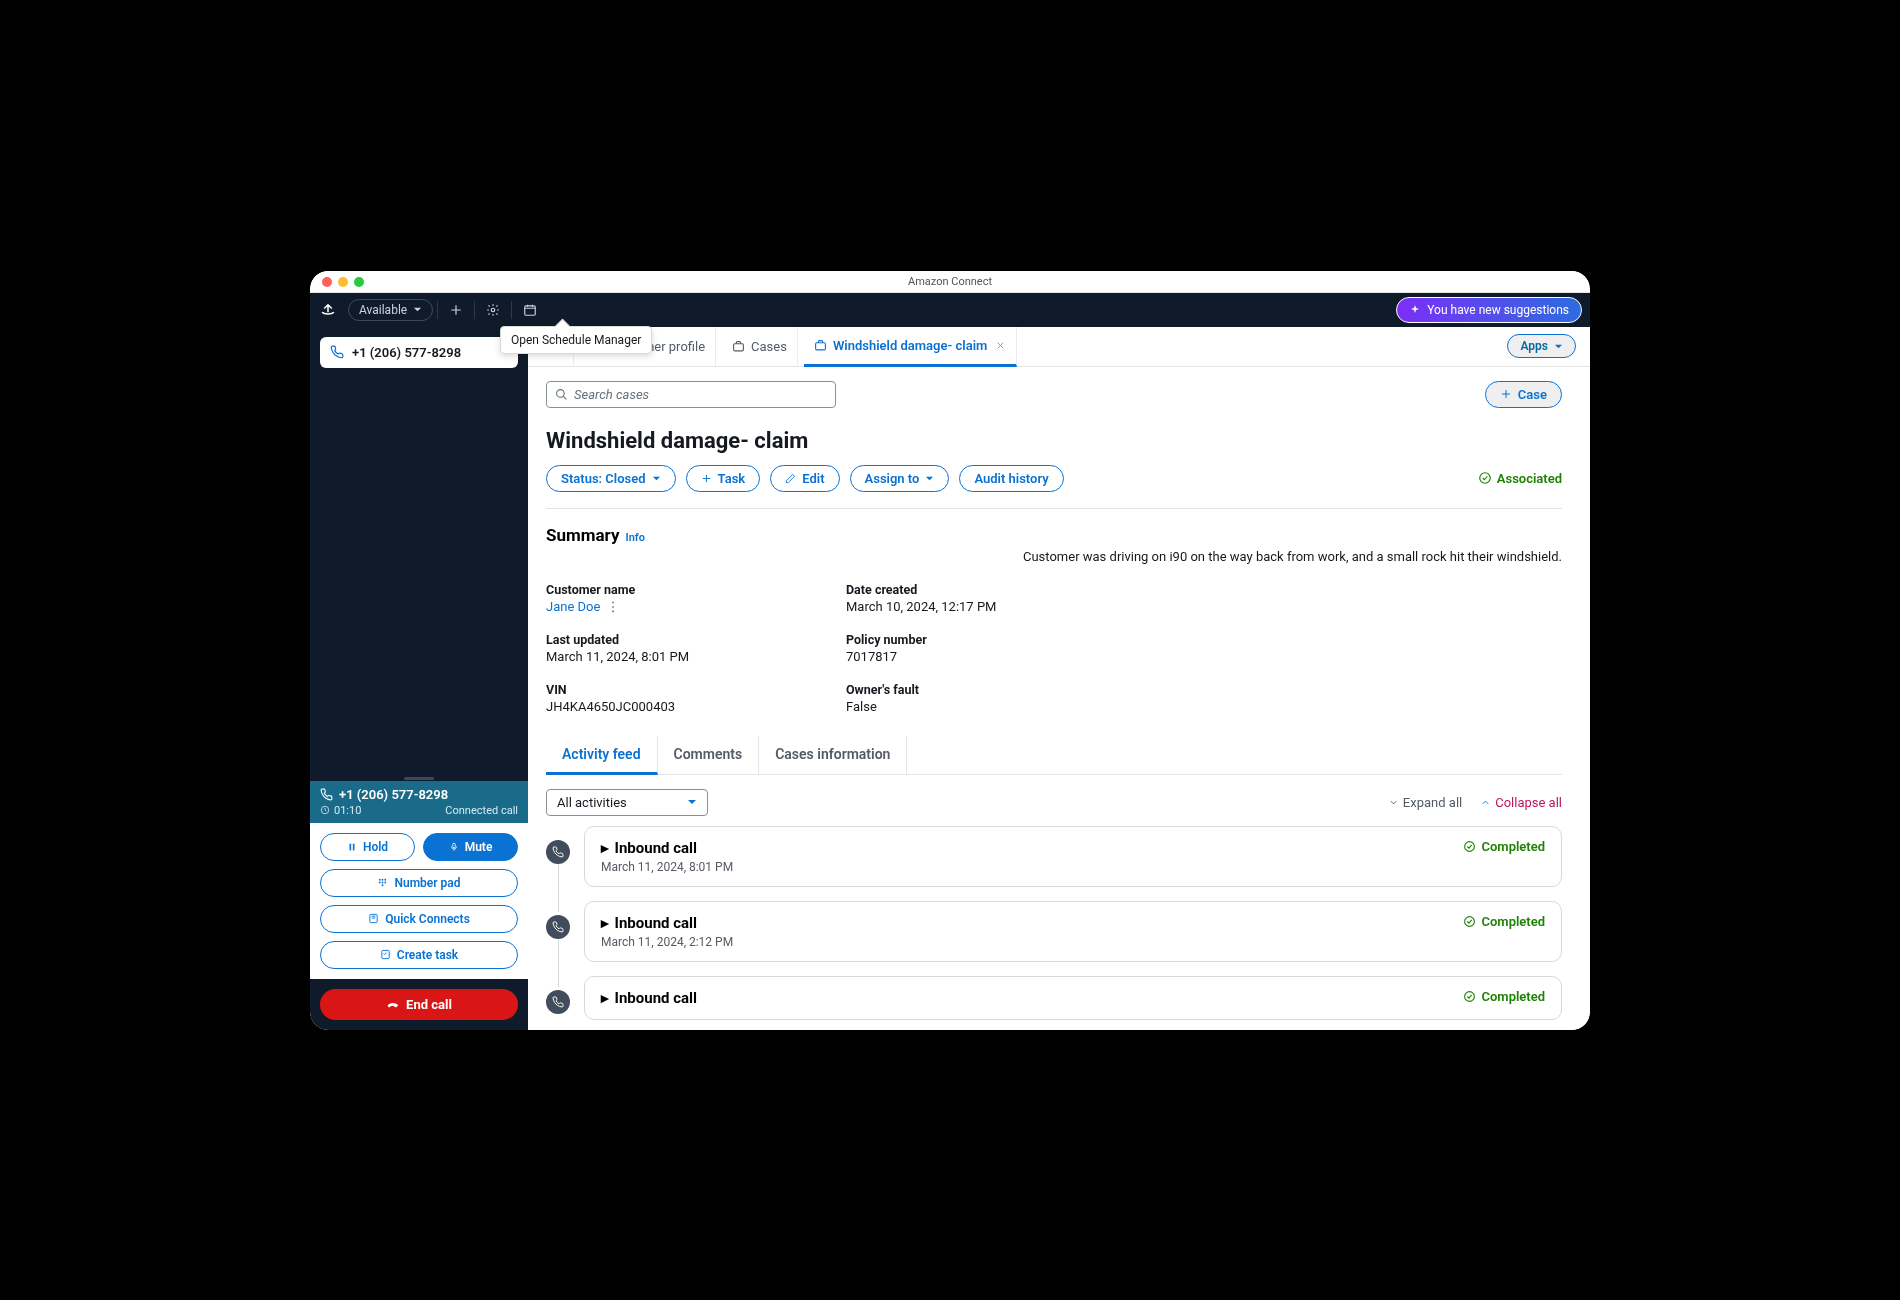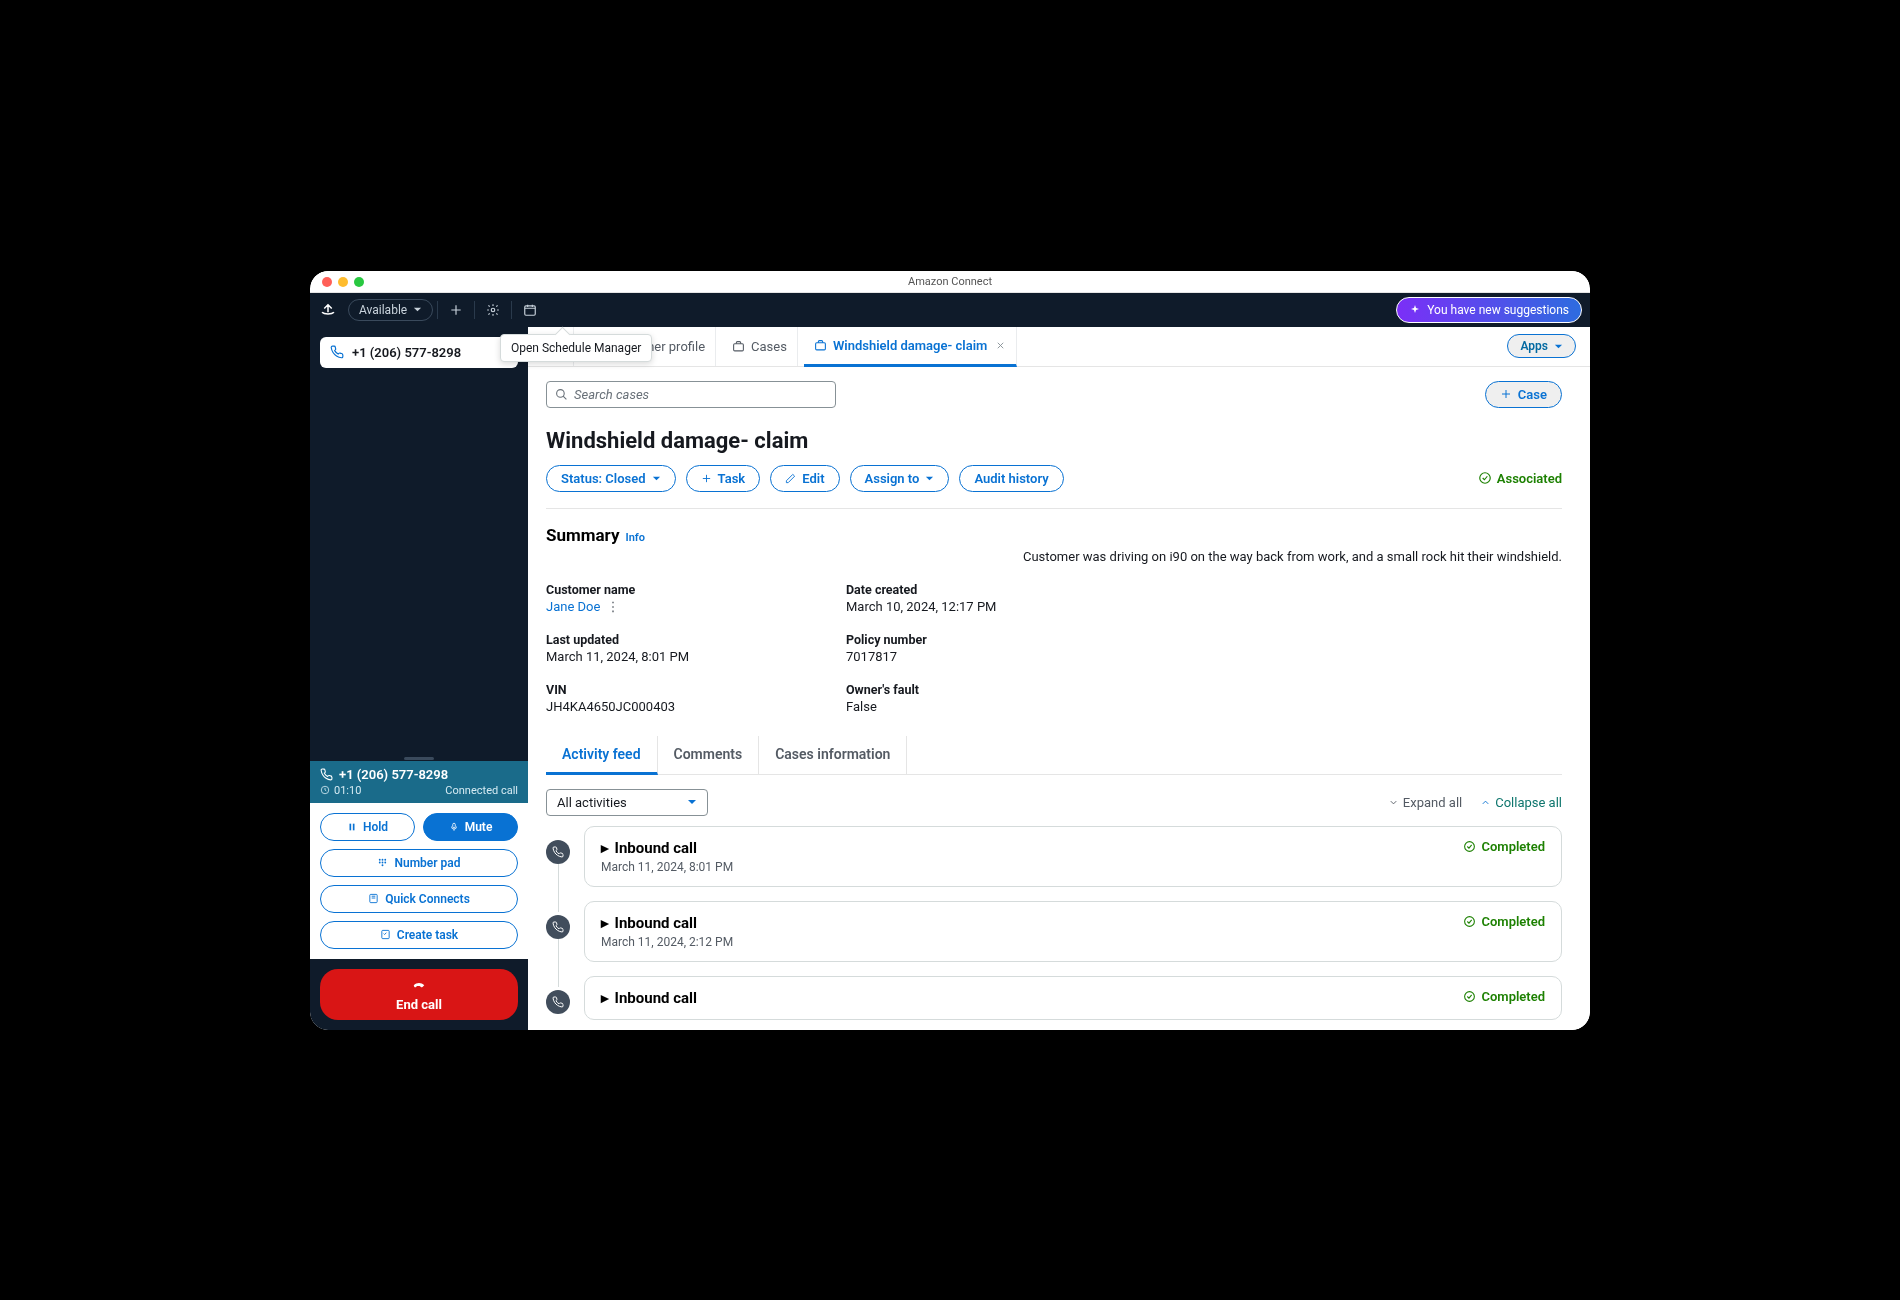--- a/index.html
+++ b/index.html
@@ -12,37 +12,37 @@
 .tl-red{background:#ff5f57;} .tl-yellow{background:#febc2e;} .tl-green{background:#28c840;}
 .titlebar-title{ width:100%; text-align:center; font-size:11px; color:#555; }
 
 .topbar { height:34px; background:#0f1b2a; display:flex; align-items:center; padding:0 8px; color:#fff; position:relative; }
 .topbar .logo { width:20px; height:20px; margin-right:10px; display:flex; align-items:center;justify-content:center;}
 .status-pill { border:1px solid #3a4a5c; border-radius:14px; padding:3px 10px; font-size:12px; color:#c8d2db; display:flex; align-items:center; gap:6px;}
 .topbar .ic { width:28px; display:flex; align-items:center; justify-content:center; color:#c8d2db; }
 .divider-v { width:1px; height:18px; background:#2a3a4c; margin:0 4px;}
 .suggestions-btn { margin-left:auto; background:linear-gradient(90deg,#7b2ff7,#2d6cdf); border:1px solid #fff; color:#fff; border-radius:16px; padding:5px 12px; font-size:12px; display:flex; align-items:center; gap:6px;}
 
-.tooltip { position:absolute; left:190px; top:63px; background:#fff; border:1px solid #d5dbdb; border-radius:4px; padding:6px 10px; font-size:12px; color:#16191f; box-shadow:0 2px 6px rgba(0,0,0,.15); z-index:10;}
+.tooltip { position:absolute; left:190px; top:55px; background:#fff; border:1px solid #d5dbdb; border-radius:4px; padding:6px 10px; font-size:12px; color:#16191f; box-shadow:0 2px 6px rgba(0,0,0,.15); z-index:10;}
 .tooltip::before{ content:""; position:absolute; top:-6px; left:56px; width:10px; height:10px; background:#fff; border-left:1px solid #d5dbdb; border-top:1px solid #d5dbdb; transform:rotate(45deg);}
 
 .body-area { display:flex; height:calc(100% - 56px); }
 .leftcol { width:218px; background:#0f1b2a; display:flex; flex-direction:column; }
 .phone-chip { background:#fff; margin:10px; border-radius:6px; padding:8px 10px; display:flex; align-items:center; gap:8px; color:#16191f; font-weight:600; font-size:13px;}
 .phone-chip svg{ color:#0972d3;}
 .leftspacer{ flex:1; }
 .call-card-header{ background:#1a6b8a; color:#fff; padding:6px 10px;}
 .cc-row1{ display:flex; align-items:center; gap:6px; font-weight:600; font-size:13px;}
 .cc-row2{ display:flex; justify-content:space-between; font-size:11px; margin-top:2px; color:#d4eaf2;}
 .call-controls{ background:#fff; padding:10px; display:flex; flex-direction:column; gap:8px;}
 .btn-row{display:flex; gap:8px;}
 .btn { border:1px solid #0972d3; color:#0972d3; background:#fff; border-radius:18px; padding:6px 0; font-size:12px; font-weight:600; display:flex; align-items:center; justify-content:center; gap:6px; flex:1; cursor:pointer;}
 .btn.primary{ background:#0972d3; color:#fff;}
 .btn.full{ width:100%; }
-.end-call{ background:#d91515; border:none; color:#fff; border-radius:18px; padding:8px 0; font-weight:700; font-size:13px; display:flex; align-items:center; justify-content:center; gap:6px; margin:10px; cursor:pointer;flex-direction:column;}
+.end-call{ background:#d91515; border:none; color:#fff; border-radius:18px; padding:8px 0; font-weight:700; font-size:13px; display:flex; align-items:center; justify-content:center; gap:6px; margin:10px; cursor:pointer;}
 
 .main { flex:1; background:#fff; overflow:auto; border-top-left-radius:6px;}
 .tabbar{ display:flex; align-items:center; height:40px; border-bottom:1px solid #e5e5e5; padding:0 14px; gap:6px;}
 .tab{ display:flex; align-items:center; gap:6px; padding:0 10px; height:40px; font-size:13px; color:#545b64; border-right:1px solid #eaecee; cursor:pointer;}
 .tab.icon-only{ padding:0 8px;}
 .tab.active{ color:#0972d3; border-bottom:3px solid #0972d3; margin-bottom:-1px; font-weight:600;}
 .tab .close{ color:#879196; margin-left:2px;}
 .apps-btn{ margin-left:auto; border:1px solid #0972d3; color:#0369a1; border-radius:16px; padding:4px 12px; font-size:12px; font-weight:600; display:flex; align-items:center; gap:6px;}
 
 .content{ padding:14px 28px 24px 18px;}
@@ -68,21 +68,21 @@
 .kv .v .dots{ color:#545b64; margin-left:6px; letter-spacing:1px;}
 
 .subtabs{ display:flex; border-bottom:1px solid #e5e5e5; margin-top:22px;}
 .subtab{ padding:10px 16px; font-size:14px; font-weight:600; color:#545b64; border-right:1px solid #e5e5e5; cursor:pointer;}
 .subtab.active{ color:#0972d3; border-bottom:3px solid #0972d3; margin-bottom:-1px;}
 
 .filter-row{ display:flex; align-items:center; margin-top:14px;}
 .select{ border:1px solid #879196; border-radius:4px; padding:5px 10px; font-size:13px; color:#16191f; display:flex; align-items:center; gap:60px;}
 .select .caret{ color:#0972d3;}
 .linkish{ font-size:13px; color:#545b64; display:flex; align-items:center; gap:4px; margin-left:auto; cursor:pointer;}
-.linkish.blue{ color:#0f766e; margin-left:18px;}
+.linkish.blue{ color:#be185d; margin-left:18px;}
 
 .date-head{ font-size:15px; font-weight:700; margin-top:14px;}
 .timeline{ margin-top:10px;}
 .tl-item{ display:flex; gap:14px; margin-bottom:14px; align-items:flex-start;}
 .tl-dot{ width:24px; height:24px; border-radius:50%; background:#414d5c; color:#fff; display:flex;align-items:center;justify-content:center; margin-top:14px; flex-shrink:0; position:relative;}
 .tl-item:not(:last-child) .tl-dot::after{ content:""; position:absolute; top:24px; left:50%; width:1px; height:48px; background:#d5dbdb;}
 .tl-card{ flex:1; border:1px solid #d5dbdb; border-radius:10px; padding:12px 16px; display:flex; justify-content:space-between; align-items:flex-start;}
 .tl-title{ font-size:15px; font-weight:700; display:flex; align-items:center; gap:6px;}
 .tl-time{ font-size:12px; color:#545b64; margin-top:3px;}
 .completed{ color:#1d8102; font-size:13px; font-weight:600; display:flex; align-items:center; gap:5px;}

